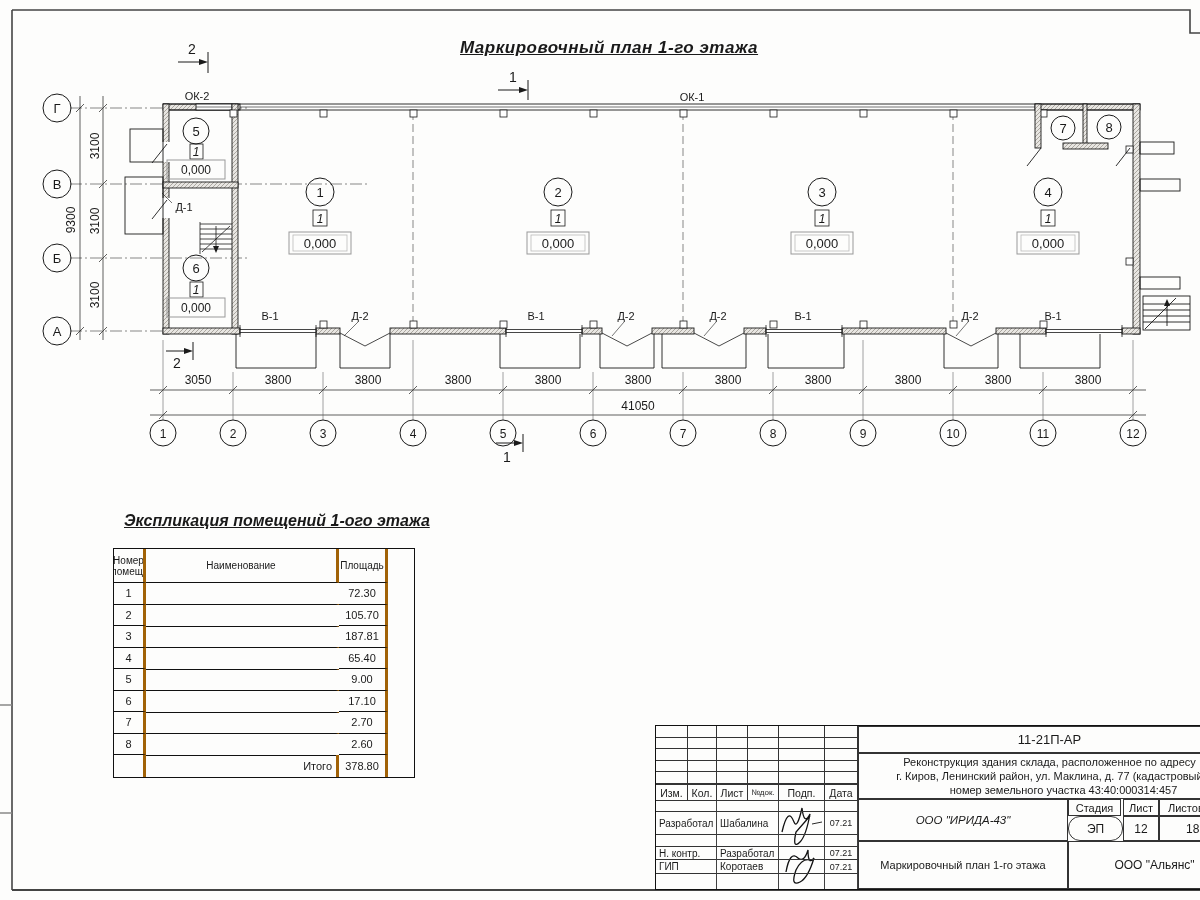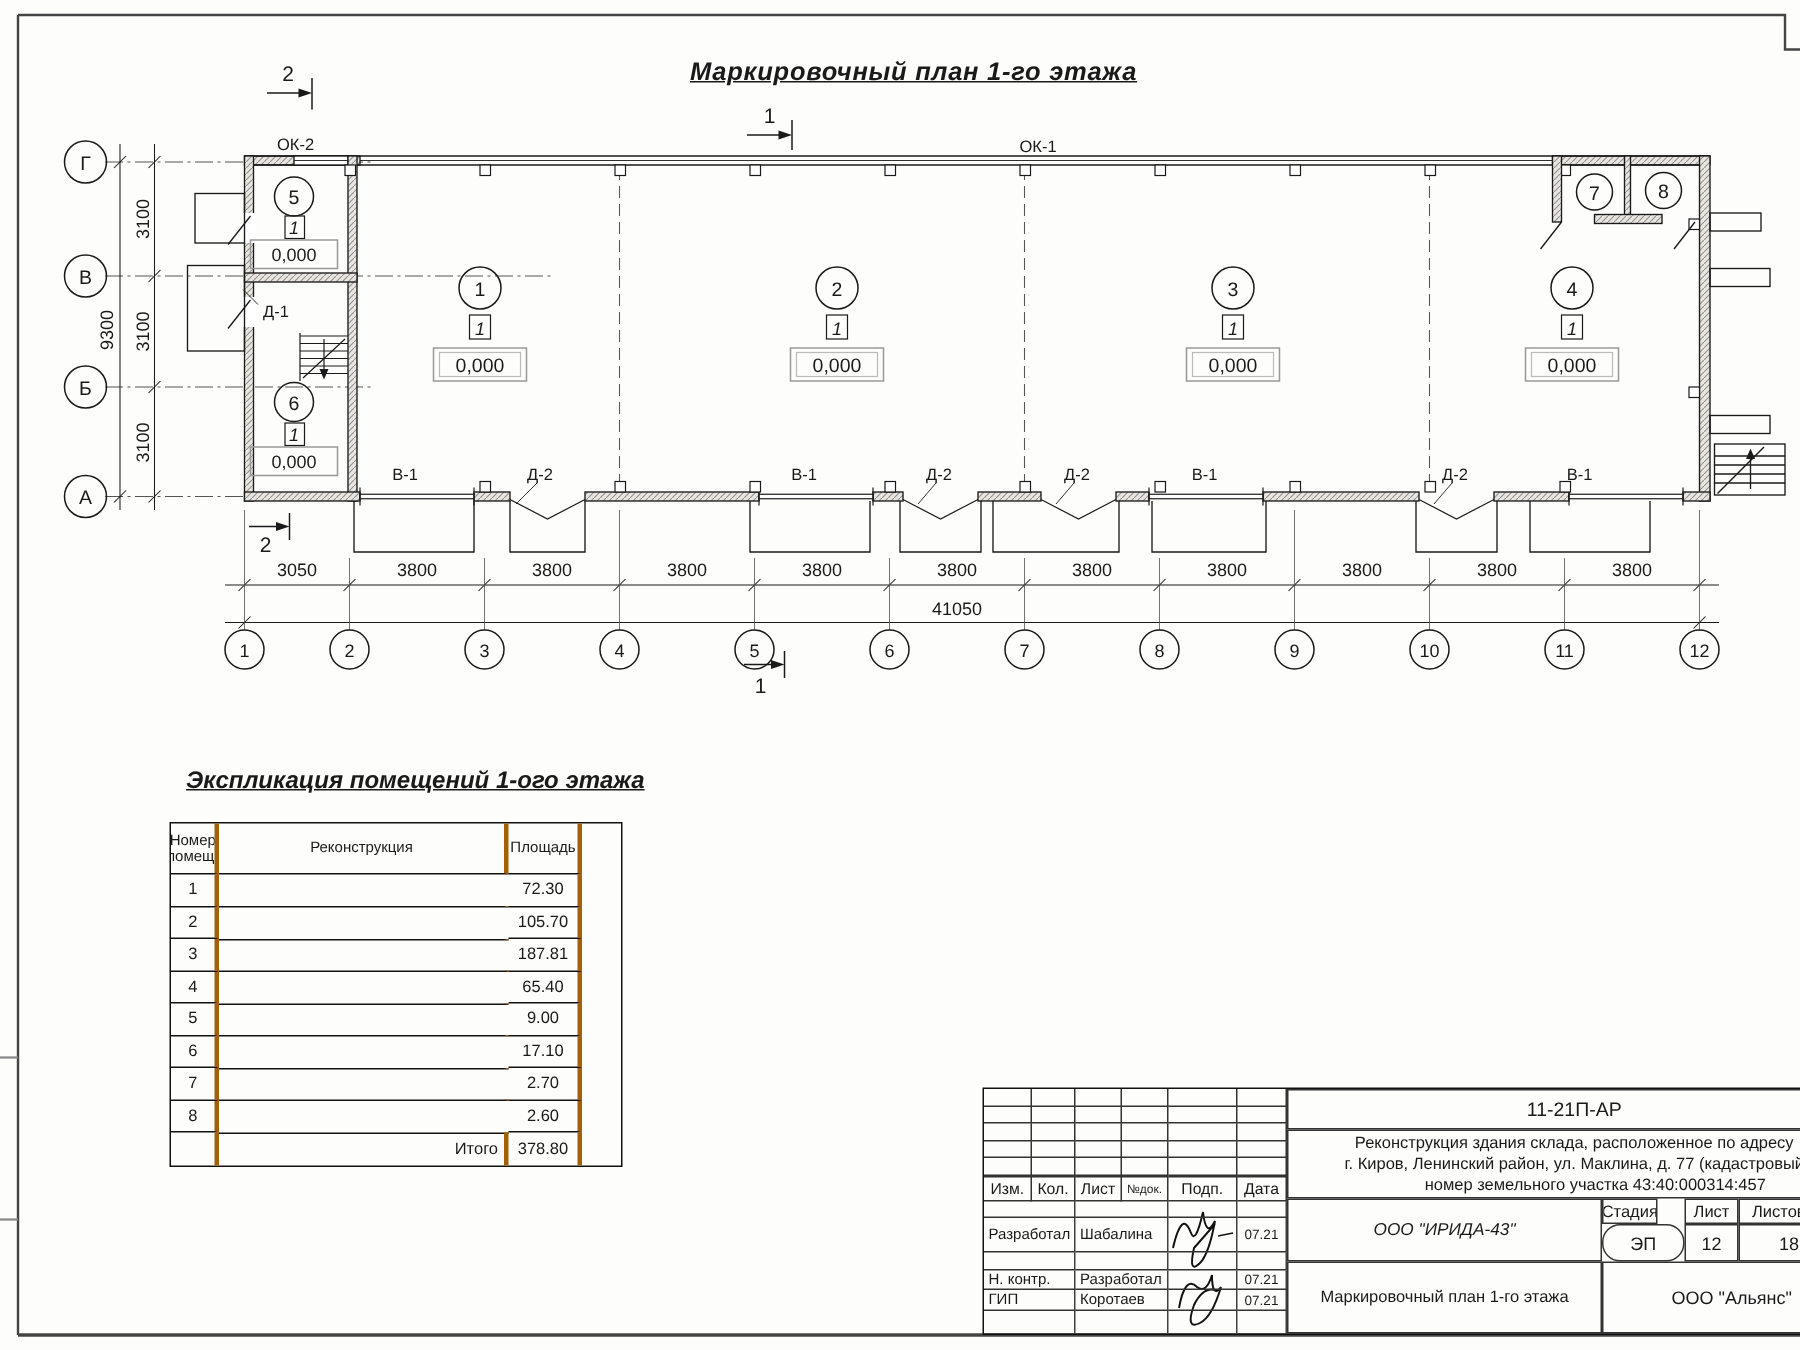--- a/index.html
+++ b/index.html
@@ -405,21 +405,21 @@
     <path d="M786,872 q4,-22 12,-14 q6,5 10,-8 q0,16 6,8 q-6,20 -14,24 q-10,5 -4,-12 q6,-12 14,-10"></path>
   </g>
 </svg>
 
 <div class="abs" id="sheet-title">Маркировочный план 1-го этажа</div>
 
 <div class="abs" id="expl-title">Экспликация помещений 1-ого этажа</div>
 <div class="abs" id="expl">
   <div class="c hdr">Номер
 помещ.</div>
-  <div class="c hdr">Реконструкция</div>
+  <div class="c hdr">Наименование</div>
   <div class="c hdr">Площадь</div>
   <div class="c hdr last" style="font-size:9px;">Кат.
 пом.</div>
 
   <div class="c">1</div>
   <div class="c name">Складская зона №1</div>
   <div class="c">72.30</div>
   <div class="c last"></div>
 
   <div class="c">2</div>
@@ -541,21 +541,21 @@
       <div style="border-bottom:none;"></div>
     </div>
 
   <div class="cell" style="left:202px;top:0;width:383px;height:27px;font-size:13px;">11-21П-АР</div>
   <div class="cell" style="left:202px;top:27px;width:383px;height:46px;font-size:11px;line-height:14px;flex-direction:column;">
     <span style="white-space:nowrap;">Реконструкция здания склада, расположенное по адресу</span>
     <span style="white-space:nowrap;">г. Киров, Ленинский район, ул. Маклина, д. 77 (кадастровый</span>
     <span style="white-space:nowrap;margin-left:28px;">номер земельного участка 43:40:000314:457</span>
   </div>
   <div class="cell" style="left:202px;top:73px;width:210px;height:42px;font-style:italic;font-size:11.5px;">ООО "ИРИДА-43"</div>
-  <div class="cell" style="left:412px;top:73px;width:37px;height:17px;font-size:11px;">Стадия</div>
+  <div class="cell" style="left:412px;top:73px;width:53px;height:17px;font-size:11px;">Стадия</div>
   <div class="cell" style="left:467px;top:73px;width:36px;height:17px;font-size:11px;">Лист</div>
   <div class="cell" style="left:503px;top:73px;width:82px;height:17px;font-size:11px;justify-content:flex-start;padding-left:8px;">Листов</div>
   <div class="cell" style="left:412px;top:90px;width:55px;height:25px;font-size:12px;border-radius:12px;">ЭП</div>
   <div class="cell" style="left:467px;top:90px;width:36px;height:25px;font-size:12px;">12</div>
   <div class="cell" style="left:503px;top:90px;width:82px;height:25px;font-size:12px;justify-content:flex-start;padding-left:26px;">18</div>
   <div class="cell" style="left:202px;top:115px;width:210px;height:48px;font-size:11px;">Маркировочный план 1-го этажа</div>
   <div class="cell" style="left:412px;top:115px;width:173px;height:48px;font-size:12px;">ООО "Альянс"</div>
 </div>
 
 </body></html>

